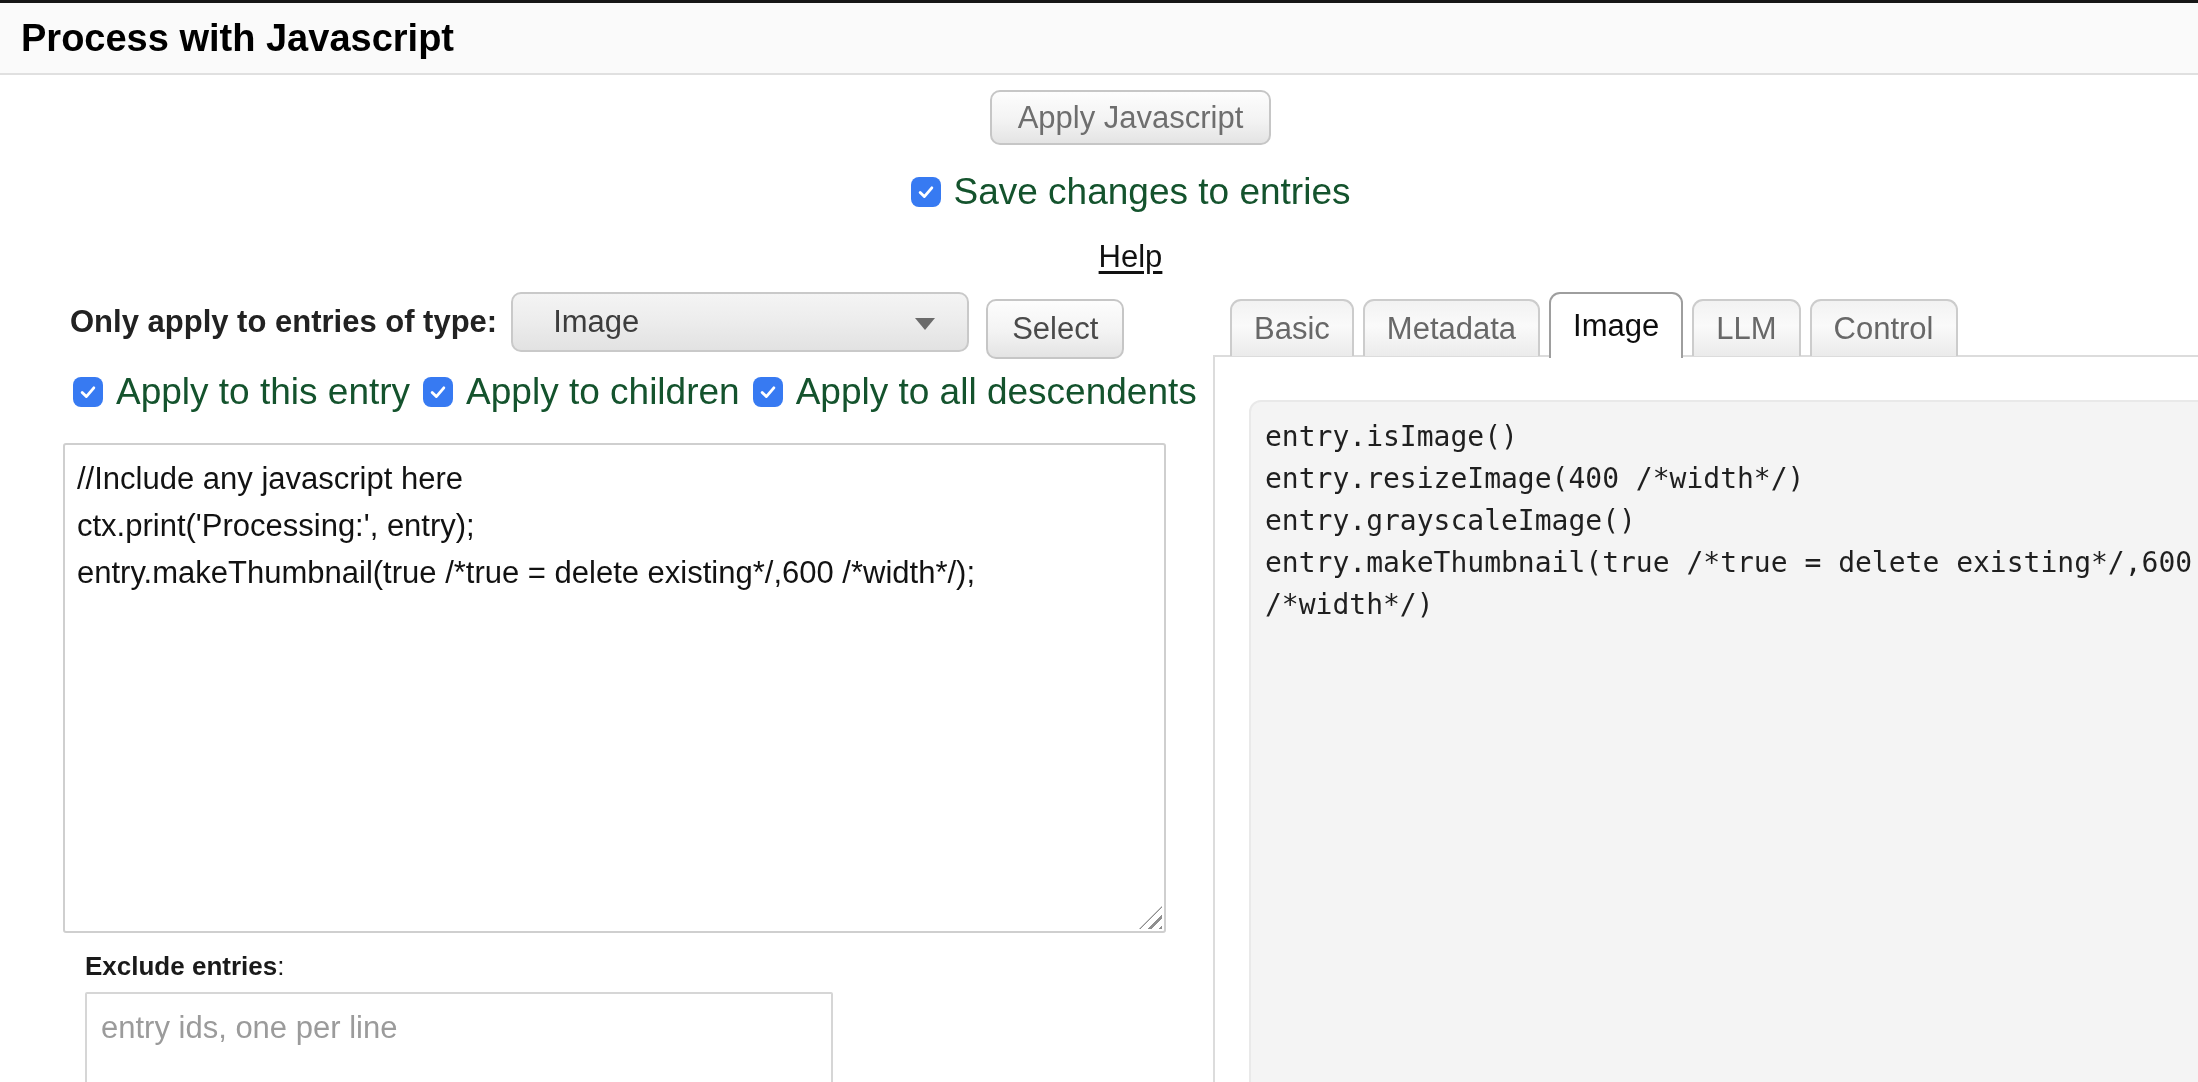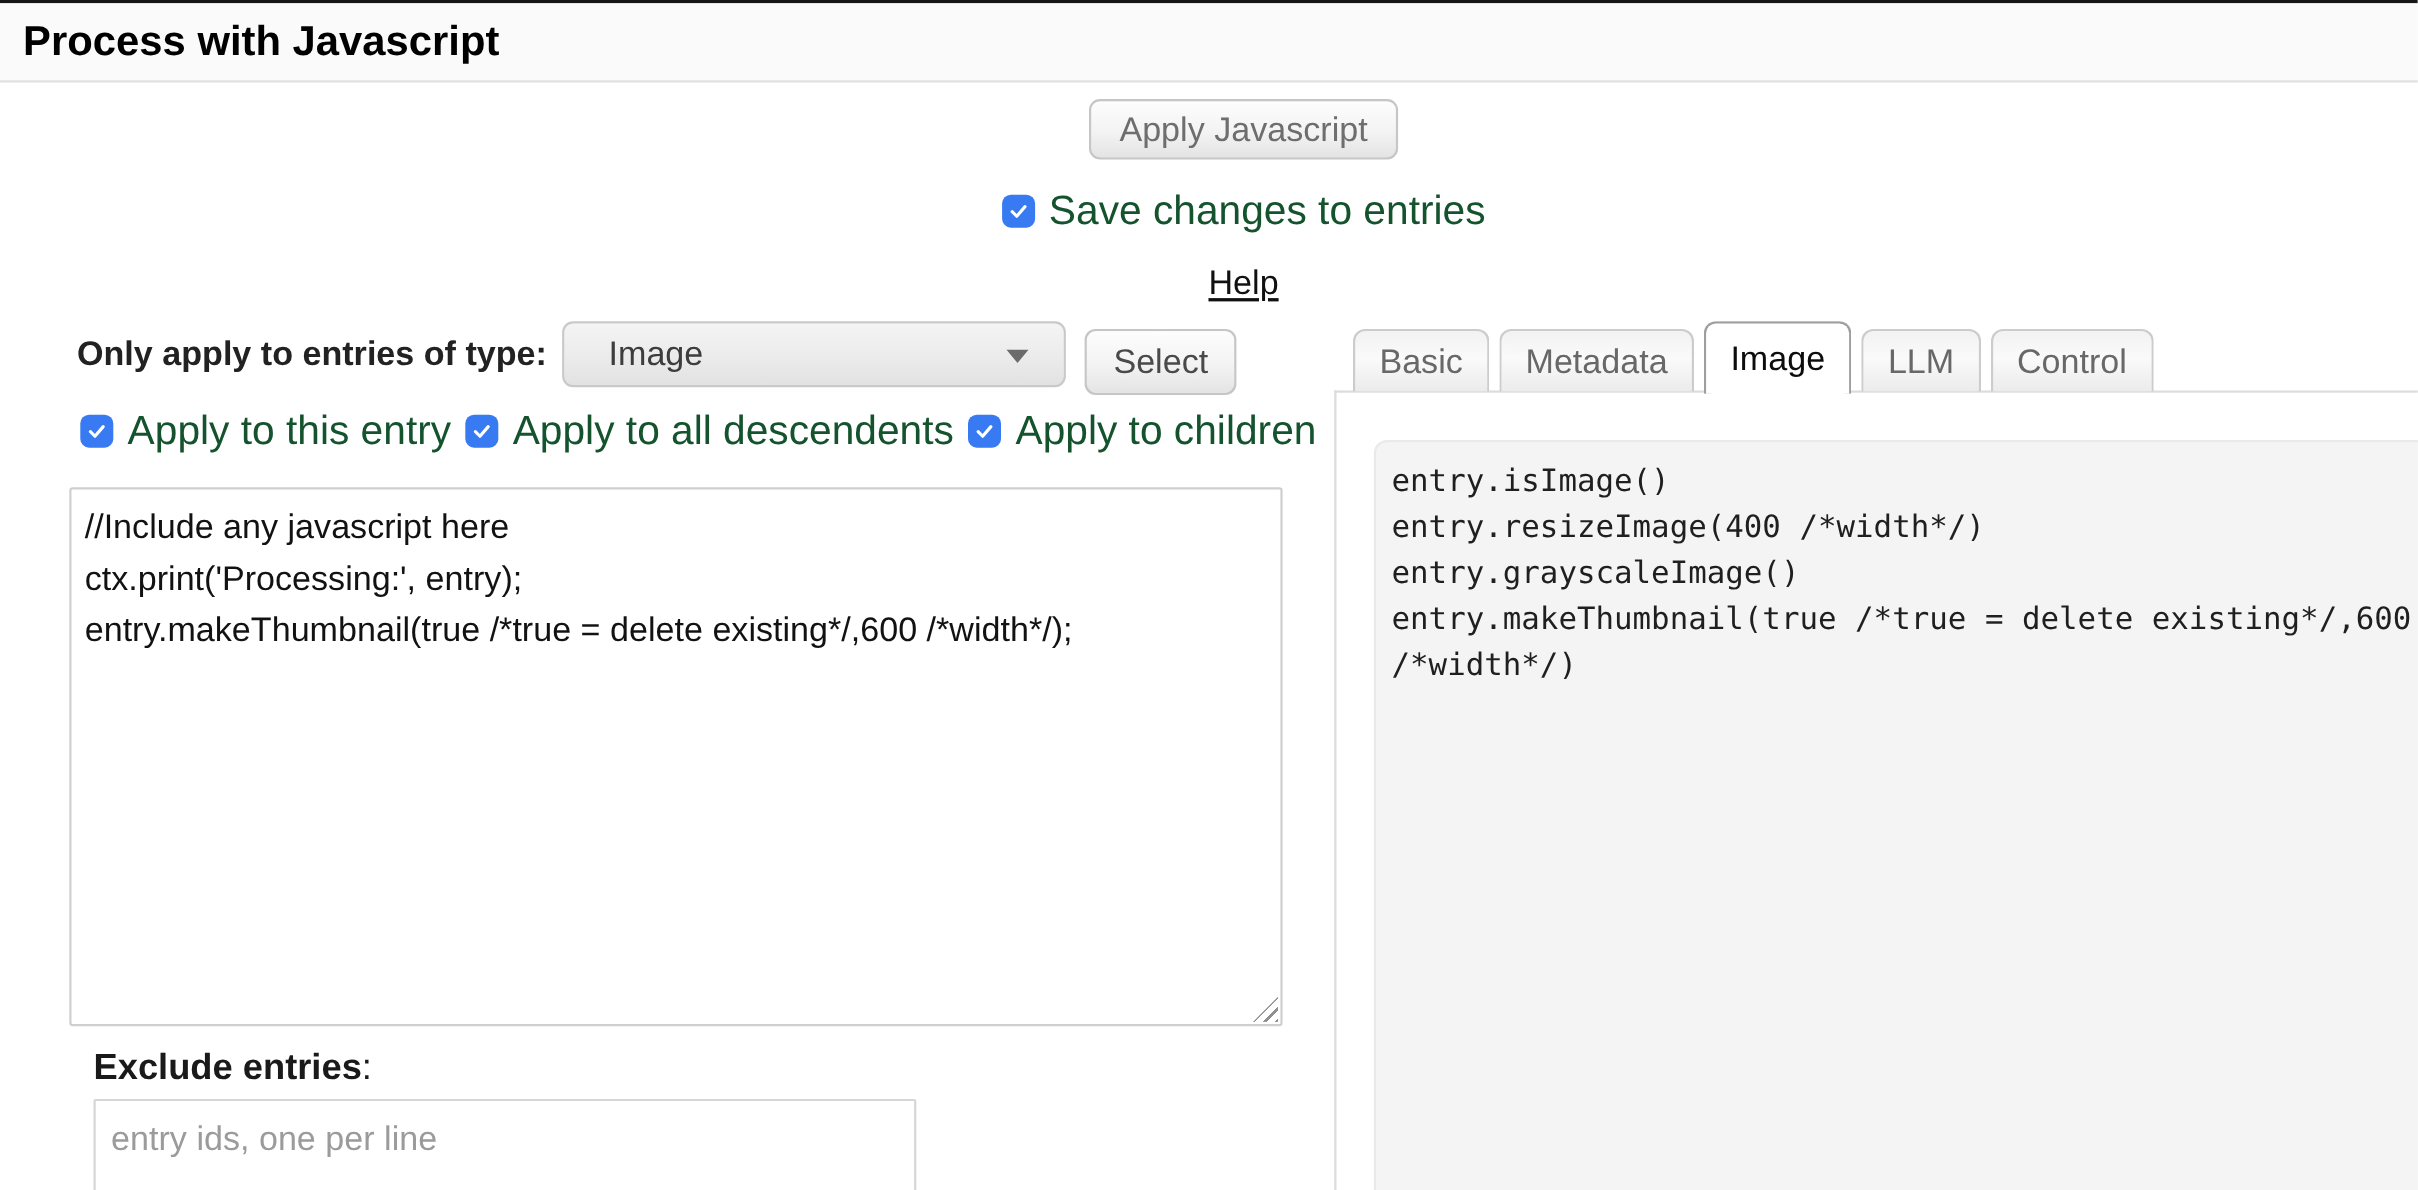--- a/index.html
+++ b/index.html
@@ -86,21 +86,21 @@
     resize: none;
     outline: none;
     padding: 10px 12px;
     font-family: "Liberation Sans", sans-serif;
     font-size: 31px;
     line-height: 47px;
     color: #121212;
     background: #fff;
     overflow: hidden;
   }
-  .exclude-label { margin-left: 22px; margin-top: 18px; font-size: 33px; color: #1a1a1a; }
+  .exclude-label { margin-left: 22px; margin-top: 18px; font-size: 26px; color: #1a1a1a; }
   .exclude-label .b { font-weight: bold; }
   .exclude-wrap { position: relative; margin-left: 22px; margin-top: 10px; width: 748px; }
   textarea.exclude-input {
     display: block;
     width: 748px; height: 245px;
     border: 2px solid #d6d6d6;
     border-radius: 2px;
     resize: none;
     outline: none;
     padding: 12px 14px;
@@ -215,29 +215,29 @@
           </svg>
       </span>
       <span class="cb-label">Apply to this entry</span>
     </span>
     <span class="cb-group">
       <span class="cb" style="background: rgb(55, 122, 242);">
         <svg viewBox="0 0 24 24">
             <path d="M5 12.5l5 5 9-10.5" stroke="#fff" stroke-width="3.4" fill="none" stroke-linecap="round" stroke-linejoin="round"></path>
           </svg>
       </span>
+      <span class="cb-label">Apply to children</span>
+    </span>
+    <span class="cb-group">
+      <span class="cb" style="background: rgb(55, 122, 242);">
+        <svg viewBox="0 0 24 24">
+            <path d="M5 12.5l5 5 9-10.5" stroke="#fff" stroke-width="3.4" fill="none" stroke-linecap="round" stroke-linejoin="round"></path>
+          </svg>
+      </span>
       <span class="cb-label">Apply to all descendents</span>
-    </span>
-    <span class="cb-group">
-      <span class="cb" style="background: rgb(55, 122, 242);">
-        <svg viewBox="0 0 24 24">
-            <path d="M5 12.5l5 5 9-10.5" stroke="#fff" stroke-width="3.4" fill="none" stroke-linecap="round" stroke-linejoin="round"></path>
-          </svg>
-      </span>
-      <span class="cb-label">Apply to children</span>
     </span>
   </div>
 
   <div class="editor-wrap">
     <textarea class="js-editor" spellcheck="false" style="">//Include any javascript here
 ctx.print('Processing:', entry);
 entry.makeThumbnail(true /*true = delete existing*/,600 /*width*/);</textarea>
     <span class="grip"></span>
   </div>
 

